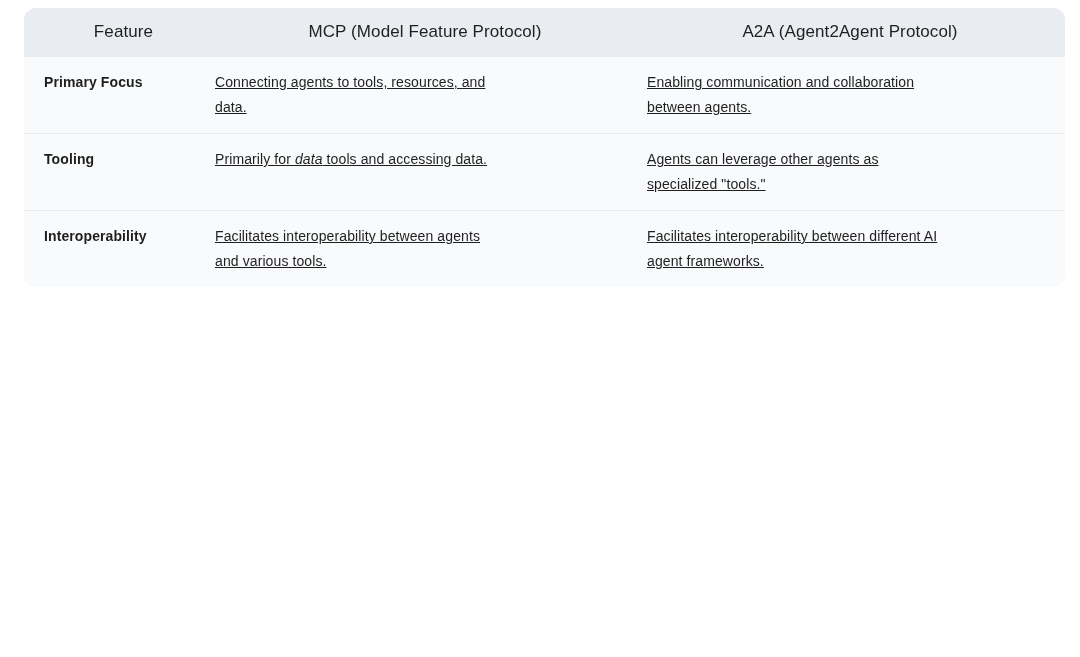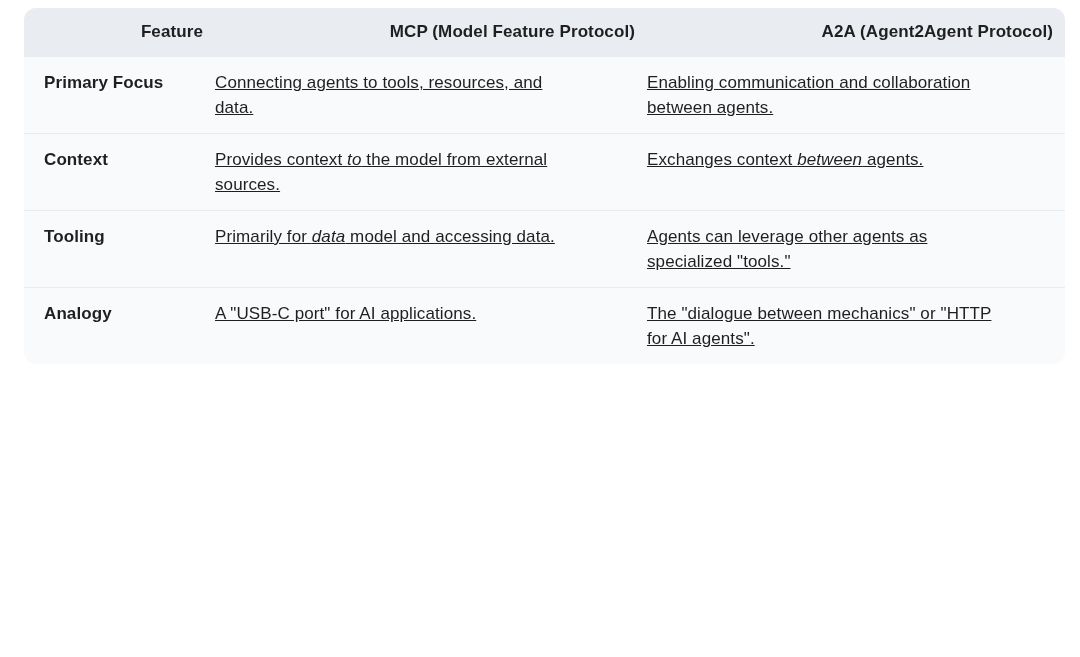--- a/index.html
+++ b/index.html
@@ -29,37 +29,37 @@
     width: 100%;
     border-collapse: collapse;
     table-layout: fixed;
   }
   col.c-feature { width: 191px; }
   col.c-mcp     { width: 432px; }
   col.c-a2a     { width: 418px; }
 
   thead th {
     background: var(--header-bg);
-    text-align: right;
+    text-align: center;
     vertical-align: middle;
     font-size: 17px;
-    font-weight: 700;
+    font-weight: 400;
     line-height: 24px;
     padding: 12px 12px 12px 0;
     letter-spacing: 0.1px;
   }
   thead th:first-child { padding-left: 20px; }
 
   tbody tr { border-top: 1px solid var(--divider); }
   tbody tr:first-child { border-top: 1px solid var(--divider); }
 
   tbody th, tbody td {
     vertical-align: top;
     text-align: left;
-    font-size: 17px;
+    font-size: 14px;
     line-height: 25px;
     padding: 13px 16px 13px 0;
     letter-spacing: 0.1px;
   }
   tbody th {
     font-weight: 600;
     padding-left: 20px;
   }
   tbody td {
     font-weight: 400;
@@ -88,32 +88,27 @@
     </thead>
     <tbody>
         <tr>
           <th><span>Primary Focus</span></th>
           <td><span>Connecting agents to tools, resources, and
 data.</span></td>
           <td><span>Enabling communication and collaboration
 between agents.</span></td>
         </tr>
         <tr>
-          <th><span>Context</span></th>
-          <td><span>Provides context </span><em>to</em><span> the model from external
-sources.</span></td>
-          <td><span>Exchanges context </span><em>between</em><span> agents.</span></td>
-        </tr>
-        <tr>
           <th><span>Tooling</span></th>
-          <td><span>Primarily for </span><em>data</em><span> model and accessing data.</span></td>
+          <td><span>Primarily for </span><em>data</em><span> tools and accessing data.</span></td>
           <td><span>Agents can leverage other agents as
 specialized "tools."</span></td>
         </tr>
         <tr>
-          <th><span>Analogy</span></th>
-          <td><span>A "USB-C port" for AI applications.</span></td>
-          <td><span>The "dialogue between mechanics" or "HTTP
-for AI agents".</span></td>
+          <th><span>Interoperability</span></th>
+          <td><span>Facilitates interoperability between agents
+and various tools.</span></td>
+          <td><span>Facilitates interoperability between different AI
+agent frameworks.</span></td>
         </tr>
       </tbody>
   </table>
 </div>
 
 </body></html>

